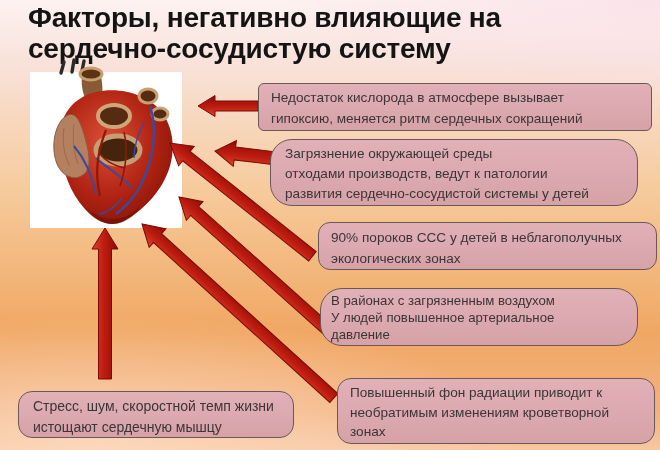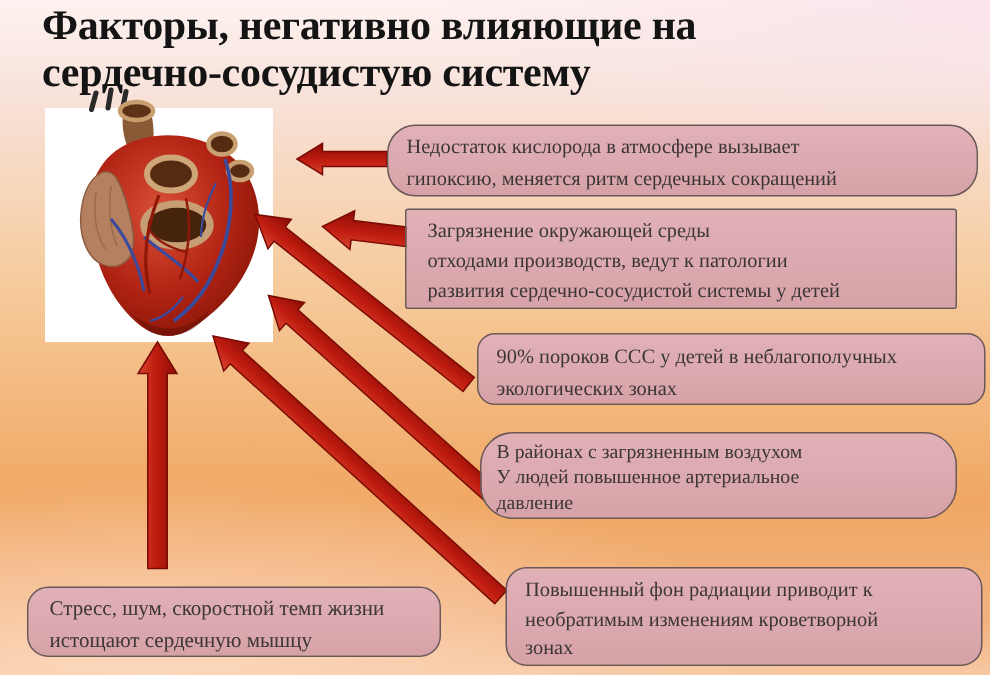--- a/index.html
+++ b/index.html
@@ -1,42 +1,42 @@
 <!DOCTYPE html>
 <html><head>
 <meta charset="utf-8">
 <style>
   html,body{margin:0;padding:0;}
   .stage{
     position:relative;
     width:660px;height:450px;
     overflow:hidden;
-    font-family:Liberation Serif, serif;
+    font-family:Liberation Sans, sans-serif;
     background:
       radial-gradient(120% 55% at 15% 100%, rgba(252,216,188,.95) 0%, rgba(252,216,188,0) 55%),
       radial-gradient(90% 35% at 100% 0%, rgba(250,226,234,.9) 0%, rgba(250,226,234,0) 65%),
       linear-gradient(180deg,#fdf2f0 0%,#f8e2da 14%,#f6cb9c 42%,#f0a763 74%,#f2b280 92%,#f6c8a2 100%);
   }
   .title{
     position:absolute;left:28px;top:2px;
     font-size:28px;font-weight:700;line-height:31px;
     color:#141414;letter-spacing:-.2px;
   }
   .heart-svg{position:absolute;left:26px;top:58px;width:160px;height:172px;}
   .arrow-layer{position:absolute;left:0;top:0;width:660px;height:450px;pointer-events:none;}
   .note{
     position:absolute;box-sizing:border-box;
     background:linear-gradient(180deg,#e1b1b7 0%,#d6a2a8 100%);
     border:1.4px solid #6a5858;
     color:#3b3535;
     font-size:13.6px;
   }
   .note div{white-space:nowrap;}
-  #note-oxygen   {left:258px;top:83px; width:394px;height:48px;border-radius:19px;padding:3px 6px 0 12px;line-height:21px;}
-  #note-pollution{left:270px;top:139px;width:368px;height:67px;border-radius:2px;padding:4px 6px 0 14px;line-height:20px;}
+  #note-oxygen   {left:258px;top:83px; width:394px;height:48px;border-radius:6px;padding:3px 6px 0 12px;line-height:21px;}
+  #note-pollution{left:270px;top:139px;width:368px;height:67px;border-radius:22px;padding:4px 6px 0 14px;line-height:20px;}
   #note-defects  {left:318px;top:222px;width:339px;height:48px;border-radius:12px;padding:5px 6px 0 12px;line-height:20.5px;}
   #note-air      {left:320px;top:288px;width:318px;height:58px;border-radius:22px;padding:3px 6px 0 10px;line-height:17.2px;font-size:13.2px;}
   #note-radiation{left:337px;top:378px;width:318px;height:66px;border-radius:14px;padding:4px 24px 0 12px;line-height:19.5px;}
   #note-stress   {left:18px; top:391px;width:276px;height:47px;border-radius:14px;padding:4px 6px 0 14px;line-height:21px;font-size:14px;}
 </style>
 </head>
 <body>
 
 <div class="stage">
 

